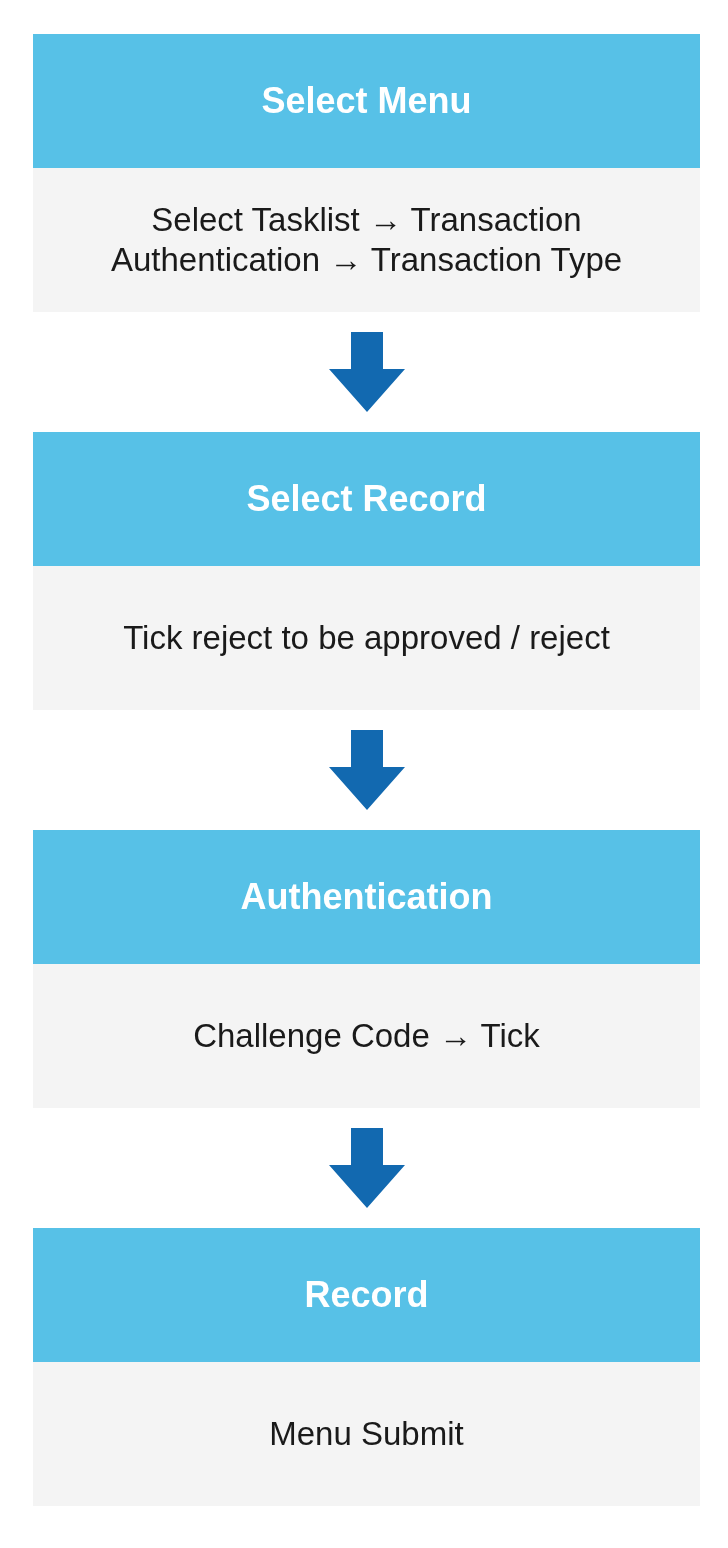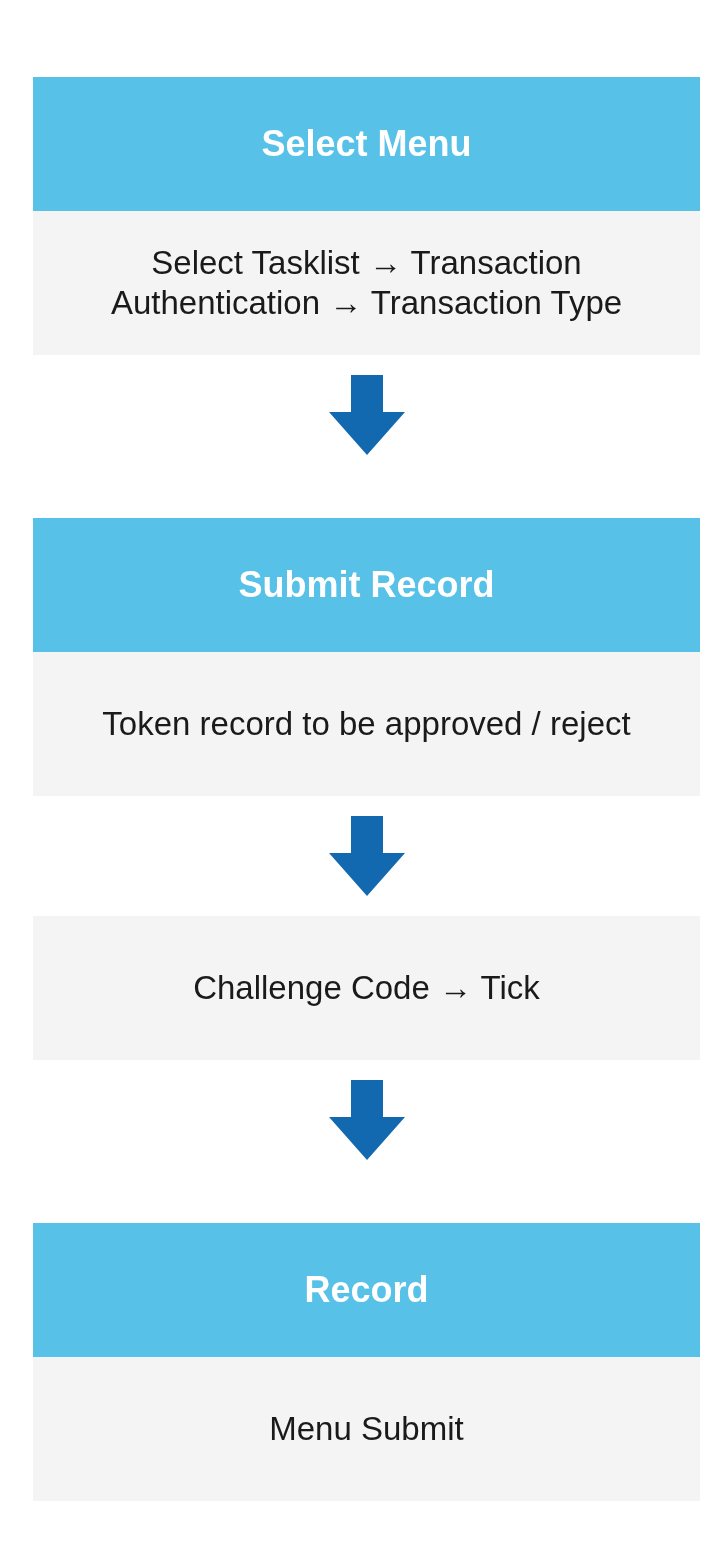--- a/index.html
+++ b/index.html
@@ -20,21 +20,20 @@
   }
   .step {
     width: 667px;
   }
   .step-header {
     height: 134px;
     background: var(--step-header-bg, #57c1e7);
     display: flex;
     align-items: center;
     justify-content: center;
-    margin-top: 43px;
   }
   .step-title {
     margin: 0;
     color: var(--step-header-text, #ffffff);
     font-size: 36px;
     font-weight: 700;
     text-align: center;
   }
   .step-body {
     height: 144px;
@@ -77,34 +76,37 @@
   </section>
 
   <div class="arrow-row">
     <svg class="arrow-icon" viewBox="0 0 76 80" width="76" height="80" aria-hidden="true">
       <path d="M22 0 H54 V37 H76 L38 80 L0 37 H22 Z"></path>
     </svg>
   </div>
 
   <section class="step">
     <header class="step-header">
-      <h2 class="step-title">Submit Record</h2>
+      <h2 class="step-title">Select Record</h2>
     </header>
     <div class="step-body">
-      <p class="step-description">Token record to be approved / reject</p>
+      <p class="step-description">Tick reject to be approved / reject</p>
     </div>
   </section>
 
   <div class="arrow-row">
     <svg class="arrow-icon" viewBox="0 0 76 80" width="76" height="80" aria-hidden="true">
       <path d="M22 0 H54 V37 H76 L38 80 L0 37 H22 Z"></path>
     </svg>
   </div>
 
   <section class="step">
+    <header class="step-header">
+      <h2 class="step-title">Authentication</h2>
+    </header>
     <div class="step-body">
       <p class="step-description">Challenge Code → Tick</p>
     </div>
   </section>
 
   <div class="arrow-row">
     <svg class="arrow-icon" viewBox="0 0 76 80" width="76" height="80" aria-hidden="true">
       <path d="M22 0 H54 V37 H76 L38 80 L0 37 H22 Z"></path>
     </svg>
   </div>

